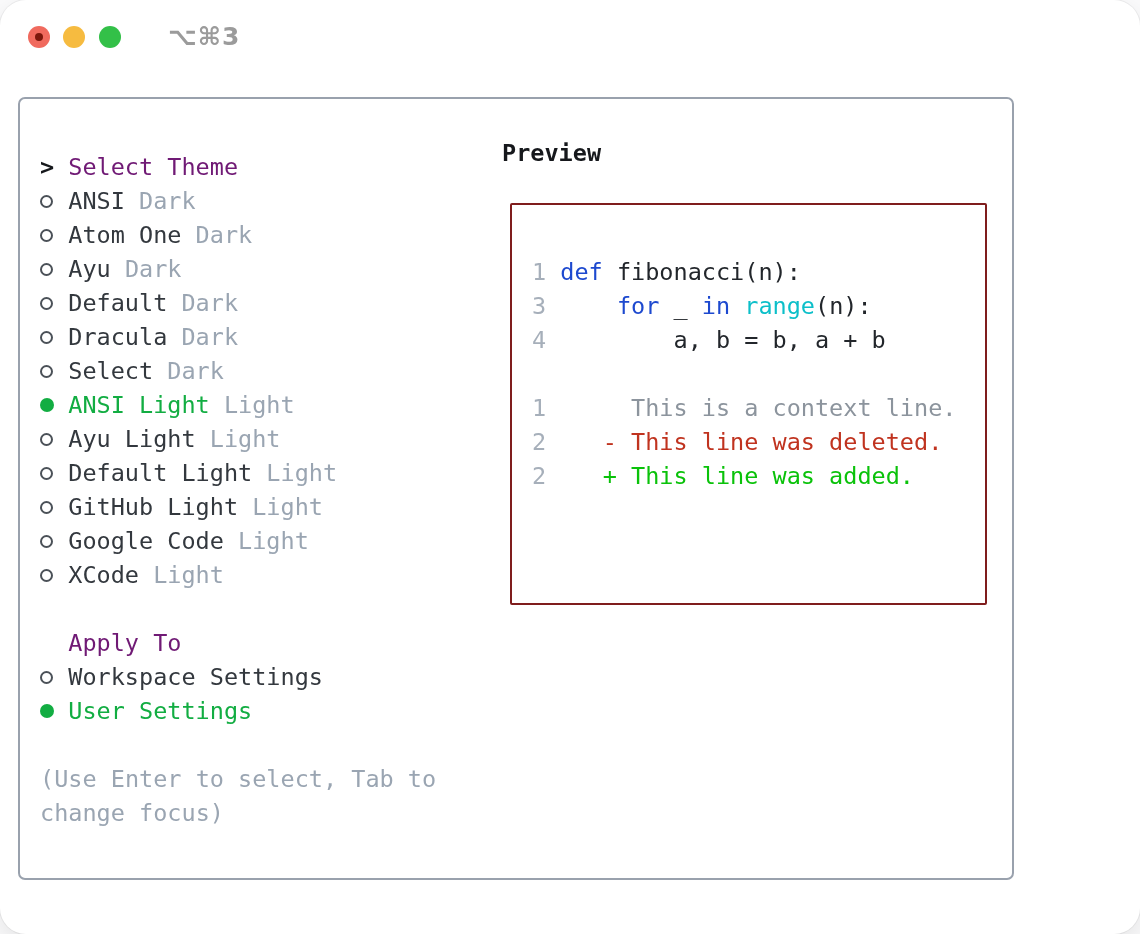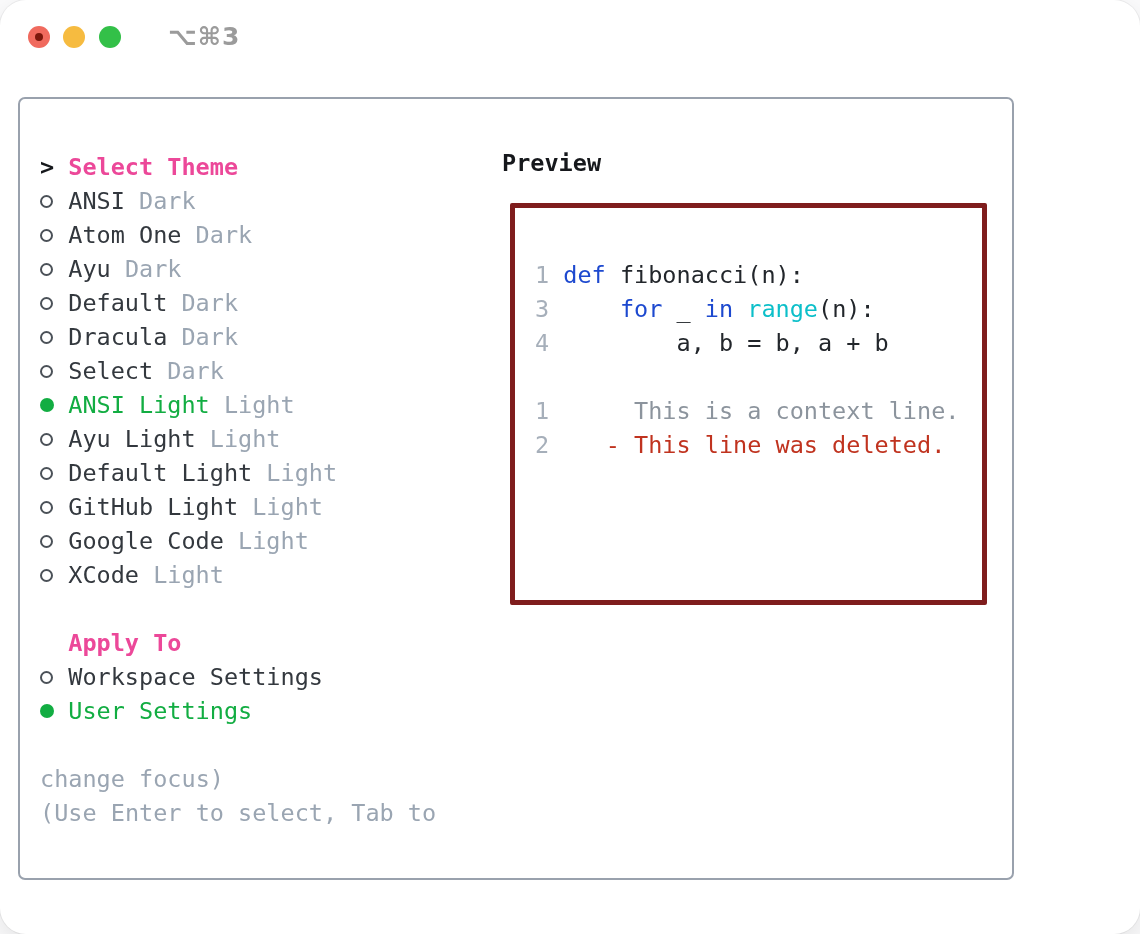--- a/index.html
+++ b/index.html
@@ -39,34 +39,34 @@
     display: flex; align-items: center; height: 34px;
     font-size: 23.5px; white-space: pre; color: var(--text-dark);
   }
   .bullet { display: inline-flex; align-items: center; width: 2ch; flex: none; }
   .circle {
     width: 13px; height: 13px; border-radius: 50%;
     border: 2px solid #4b5158; background: transparent;
   }
   .circle.filled { border: none; width: 14px; height: 14px; background: var(--accent-green); }
   .prompt-char { font-weight: 700; color: #16181c; font-size: 23.5px; }
-  .bold-head { font-weight: 700; color: #ec4899; }
+  .bold-head { font-weight: 400; color: #701a75; }
   .name.selected { color: var(--accent-green); }
   .variant { color: var(--muted-gray); padding-left: 1ch; }
   .hint-line { height: 34px; display: flex; align-items: center; font-size: 23.5px;
     color: var(--muted-gray); white-space: pre; }
   .spacer { height: 34px; }
   
   .preview-head {
-    position: absolute; left: 482px; top: 47px; height: 34px; display: flex; align-items: center;
+    position: absolute; left: 482px; top: 37px; height: 34px; display: flex; align-items: center;
     font-size: 23.5px; font-weight: 700; color: #16181c;
   }
   .preview-box {
     position: absolute; left: 490px; top: 104px; width: 477px; height: 402px;
-    border: 5px solid #7f1d1d; border-radius: 2px; background: #fff;
+    border: 2px solid #7f1d1d; border-radius: 2px; background: #fff;
     padding: 50px 0 2px 20px; overflow: hidden;
   }
   .code-line { height: 34px; font-size: 23.5px; white-space: pre; line-height: 34px; }
   .c-ln  { color: var(--linenum-gray); }
   .c-kw  { color: var(--keyword-blue); }
   .c-bi  { color: var(--builtin-cyan); margin-top: 12px; }
   .c-num { color: var(--literal-green); }
   .c-fg  { color: var(--code-fg); }
   .c-ctx { color: var(--context-gray); }
   .c-del { color: var(--deleted-red); }
@@ -109,31 +109,32 @@
       <div class="row">
         <span class="bullet"></span>
         <span class="bold-head">Apply To</span>
       </div>
       <div id="apply-list">
           <div class="row"><span class="bullet"><span class="circle"></span></span><span class="name">Workspace Settings</span></div>
           <div class="row"><span class="bullet"><span class="circle filled"></span></span><span class="name selected">User Settings</span></div>
         </div>
       <div class="spacer"></div>
       <div id="hint">
+          <div class="hint-line">(Use Enter to select, Tab to</div>
           <div class="hint-line">change focus)</div>
-          <div class="hint-line">(Use Enter to select, Tab to</div>
         </div>
     </div>
 
     <div class="preview-head">Preview</div>
     <div class="preview-box">
       <div id="code-lines">
           <div class="code-line"><span class="c-ln">1 </span><span class="c-kw">def</span><span class="c-fg"> fibonacci(n):</span></div>
           <div class="code-line"><span class="c-ln">3 </span><span class="c-fg">    </span><span class="c-kw">for</span><span class="c-fg"> _ </span><span class="c-kw">in</span><span class="c-fg"> </span><span class="c-bi">range</span><span class="c-fg">(n):</span></div>
           <div class="code-line"><span class="c-ln">4 </span><span class="c-fg">        a, b = b, a + b</span></div>
           <div class="code-line"></div>
           <div class="code-line"><span class="c-ln">1 </span><span class="c-ctx">     This is a context line.</span></div>
           <div class="code-line"><span class="c-ln">2 </span><span class="c-del">   - This line was deleted.</span></div>
+          <div class="code-line"><span class="c-ln">2 </span><span class="c-add">   + This line was added.</span></div>
         </div>
     </div>
 
   </div>
 </div>
 
 </body></html>

